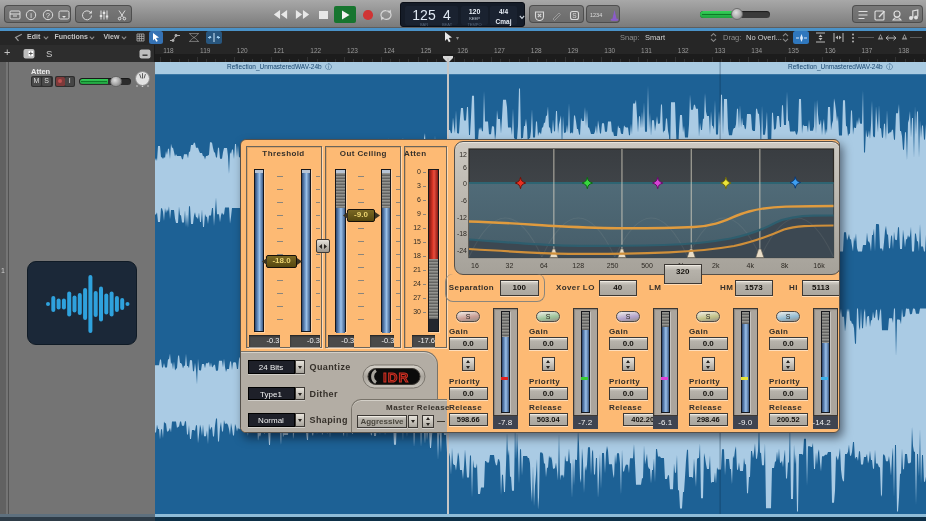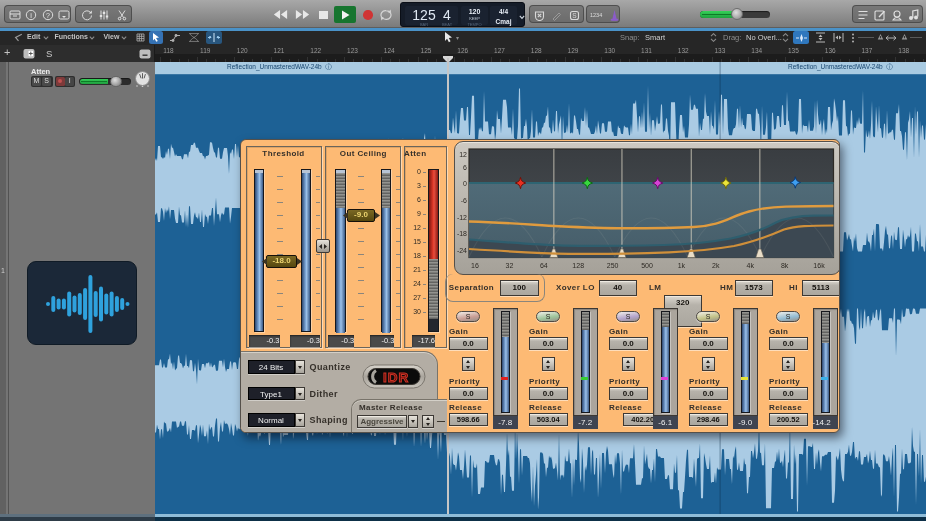--- a/index.html
+++ b/index.html
@@ -597,21 +597,21 @@
       <text x="296.2" y="126.5" font-size="7" fill="#2e2a24" text-anchor="middle" font-family="Liberation Sans">4k</text>
       <text x="330.59999999999997" y="126.5" font-size="7" fill="#2e2a24" text-anchor="middle" font-family="Liberation Sans">8k</text>
       <text x="365.0" y="126.5" font-size="7" fill="#2e2a24" text-anchor="middle" font-family="Liberation Sans">16k</text>
     </svg>
     <div class="a" style="left:204px;top:134px;width:100px;height:28px;border:1px solid #8a857c;border-radius:8px;border-top:none"></div>
     <div class="a plab" style="left:207.8px;top:143px">Separation</div>
     <div class="a vb" style="left:259px;top:139.5px;width:38.5px;height:16px">100</div>
     <div class="a plab" style="left:315px;top:143px">Xover LO</div>
     <div class="a vb" style="left:358px;top:139.5px;width:37.5px;height:16px">40</div>
     <div class="a plab" style="left:408px;top:143px">LM</div>
-    <div class="a vb" style="left:423px;top:155px;width:37.5px;height:32px">320</div>
+    <div class="a vb" style="left:423px;top:124px;width:37.5px;height:20px">320</div>
     <div class="a plab" style="left:479px;top:143px">HM</div>
     <div class="a vb" style="left:494px;top:139.5px;width:37.5px;height:16px">1573</div>
     <div class="a plab" style="left:548px;top:143px">HI</div>
     <div class="a vb" style="left:561px;top:139.5px;width:37.5px;height:16px">5113</div>
     <div class="a" style="left:215px;top:170.5px;width:24px;height:11.5px;border-radius:6px;background:linear-gradient(170deg,#f2efe9,#c89d94 60%,#96918a);border:1px solid #4e4944;box-shadow:0 1px 1px rgba(255,255,255,.5);color:#2a2622;font-size:7px;text-align:center;line-height:10.5px">S</div>
     <div class="a plab" style="left:208px;top:186.5px">Gain</div>
     <div class="a vb" style="left:208px;top:197px;width:38.5px;height:12.5px;line-height:11px">0.0</div>
     <div class="a ddbtn" style="left:220.5px;top:216.5px;width:13.5px;height:14.5px">
       <div class="tri-up a" style="left:3px;top:2.5px"></div>
       <div class="tri-dn a" style="left:3px;top:8px"></div>
@@ -722,21 +722,21 @@
           <stop offset=".5" stop-color="#aaa59d"></stop>
           <stop offset="1" stop-color="#c8c4bc"></stop>
         </linearGradient>
       </defs>
 <rect x="1" y="1" width="62" height="23" rx="11.5" fill="url(#idrb)" stroke="#7a756d" stroke-width="1"></rect>
 <rect x="6" y="4.5" width="52" height="16" rx="8" fill="#0b0b0b" stroke="#3a3631" stroke-width="1"></rect>
 <path d="M14 6.5a7 7 0 0 0 0 12" fill="none" stroke="#c2beb6" stroke-width="3" opacity=".85"></path>
 <text x="34" y="17.5" text-anchor="middle" font-family="Liberation Sans" font-size="13.5" font-weight="bold" fill="#5c0f08" stroke="#cc3226" stroke-width="1" letter-spacing="1">IDR</text>
 </svg>
     <div class="a" style="left:110px;top:259px;width:96px;height:35px;background:#b3ada4;border-top:1px solid #78736a;border-left:1px solid #78736a;border-radius:10px 0 0 0;box-shadow:inset 0 1px 0 #d4d0c8"></div>
-    <div class="a plab" style="left:118px;top:263px;width:86px;text-align:left">Master Release</div>
+    <div class="a plab" style="left:134px;top:263px;width:86px;text-align:center">Master Release</div>
     <div class="a vb" style="left:116px;top:274.5px;width:50px;height:13px;line-height:11.5px;color:#4a463e">Aggressive</div>
     <div class="a ddbtn" style="left:166.5px;top:274.5px;width:10.5px;height:13px">
       <div class="tri-dn a" style="left:2px;top:4.5px"></div>
     </div>
     <div class="a ddbtn" style="left:181px;top:274.5px;width:12px;height:13px">
       <div class="tri-up a" style="left:2.5px;top:1.5px"></div>
       <div class="tri-dn a" style="left:2.5px;top:7px"></div>
     </div>
     <div class="a" style="left:196px;top:280.5px;width:8px;height:1.5px;background:#3a362e"></div>
   </div>

